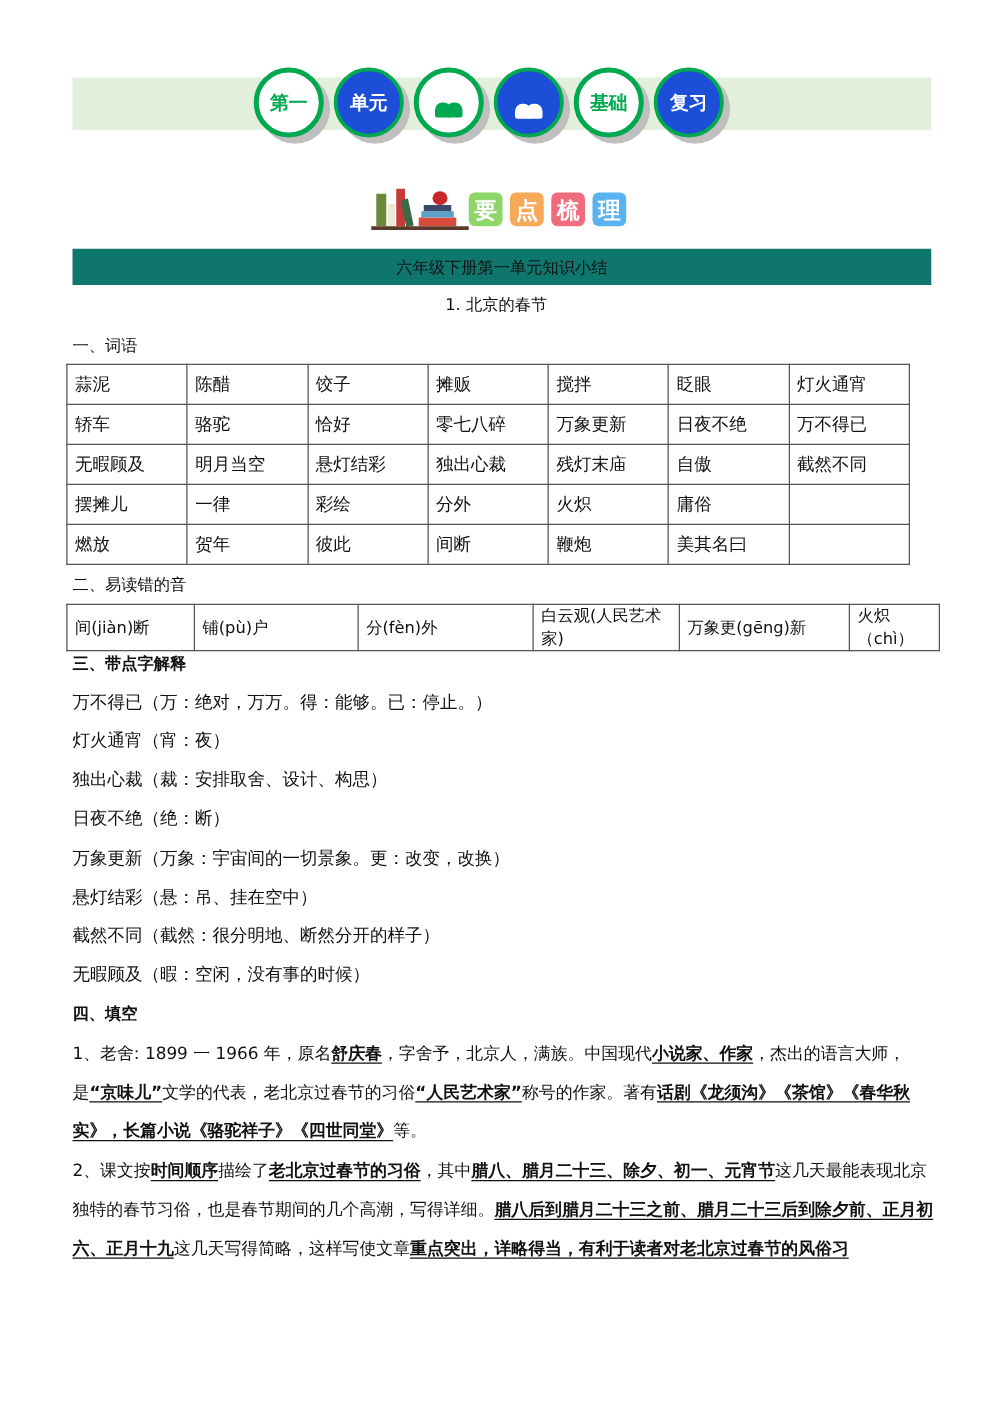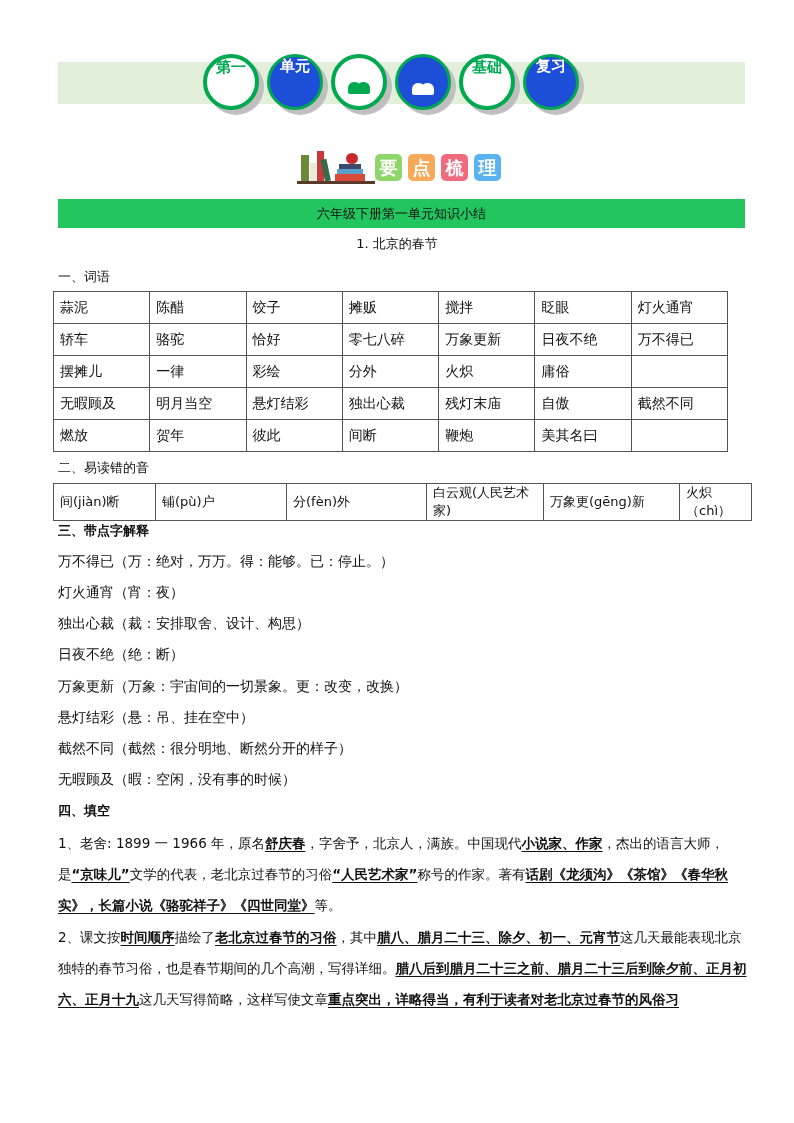--- a/index.html
+++ b/index.html
@@ -8,21 +8,21 @@
     font-family: "DejaVu Sans", "Liberation Sans", sans-serif;
     color: #111; position: relative; overflow: hidden;
   }
   .banner {
     position: absolute; left: 58px; top: 62px; width: 687px; height: 42px;
     background: #e2efda;
   }
   .circles { position: absolute; top: 54px; left: 203px; height: 62px; }
   .circle {
     position: absolute; top: 0; width: 56px; height: 56px; border-radius: 50%;
-    display: flex; align-items: flex-start; justify-content: center;
+    display: flex; align-items: center; justify-content: center;
     font-weight: bold; font-size: 15px;
     box-shadow: 5px 5px 0 #bfbfbf;
   }
   .circle.outline { background: #fff; border: 4px solid #00a84f; color: #00a84f; }
   .circle.filled { background: #1d4ed8; color: #fff; border: 3px solid #00a84f; }
   .cloud { position: absolute; bottom: 12px; left: 50%; transform: translateX(-50%); width: 22px; height: 12px; }
   .cloud::before, .cloud::after {
     content: ""; position: absolute; bottom: 0; width: 13px; height: 12px; border-radius: 6px 6px 2px 2px;
   }
   .cloud::before { left: 0; }
@@ -35,21 +35,21 @@
   .shelf { position: absolute; bottom: 0; left: 0; width: 78px; height: 3px; background: #5a3a2a; }
   .bk { position: absolute; bottom: 3px; }
   .kp-tiles { display: flex; gap: 6px; margin-left: 6px; margin-bottom: 3px; }
   .kp-tile {
     width: 27px; height: 27px; border-radius: 5px; color: #fff; font-weight: bold;
     font-size: 18px; display: flex; align-items: center; justify-content: center;
   }
 
   .summary-bar {
     position: absolute; left: 58px; top: 199px; width: 687px; height: 29px;
-    background: #22c55e; display: flex; align-items: center; justify-content: center;
+    background: #0f766e; display: flex; align-items: center; justify-content: center;
     font-size: 13px;
   }
   .lesson-title { position: absolute; top: 235px; left: 0; width: 794px; text-align: center; font-size: 13px; }
   .sec-h { position: absolute; left: 58px; font-size: 13px; }
   .sec-h.bold { font-weight: bold; }
 
   table.vocab {
     position: absolute; left: 53px; top: 291px; width: 675px;
     border-collapse: collapse; font-size: 14px;
   }
@@ -135,36 +135,36 @@
       <tr>
         <td>轿车</td>
         <td>骆驼</td>
         <td>恰好</td>
         <td>零七八碎</td>
         <td>万象更新</td>
         <td>日夜不绝</td>
         <td>万不得已</td>
       </tr>
       <tr>
+        <td>无暇顾及</td>
+        <td>明月当空</td>
+        <td>悬灯结彩</td>
+        <td>独出心裁</td>
+        <td>残灯末庙</td>
+        <td>自傲</td>
+        <td>截然不同</td>
+      </tr>
+      <tr>
         <td>摆摊儿</td>
         <td>一律</td>
         <td>彩绘</td>
         <td>分外</td>
         <td>火炽</td>
         <td>庸俗</td>
         <td></td>
-      </tr>
-      <tr>
-        <td>无暇顾及</td>
-        <td>明月当空</td>
-        <td>悬灯结彩</td>
-        <td>独出心裁</td>
-        <td>残灯末庙</td>
-        <td>自傲</td>
-        <td>截然不同</td>
       </tr>
       <tr>
         <td>燃放</td>
         <td>贺年</td>
         <td>彼此</td>
         <td>间断</td>
         <td>鞭炮</td>
         <td>美其名曰</td>
         <td></td>
       </tr>

